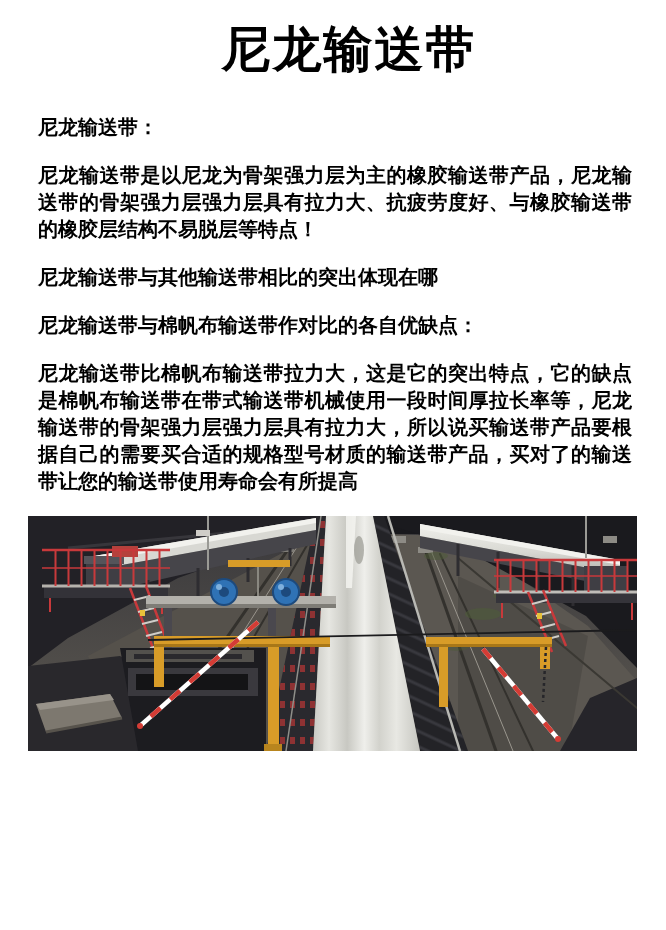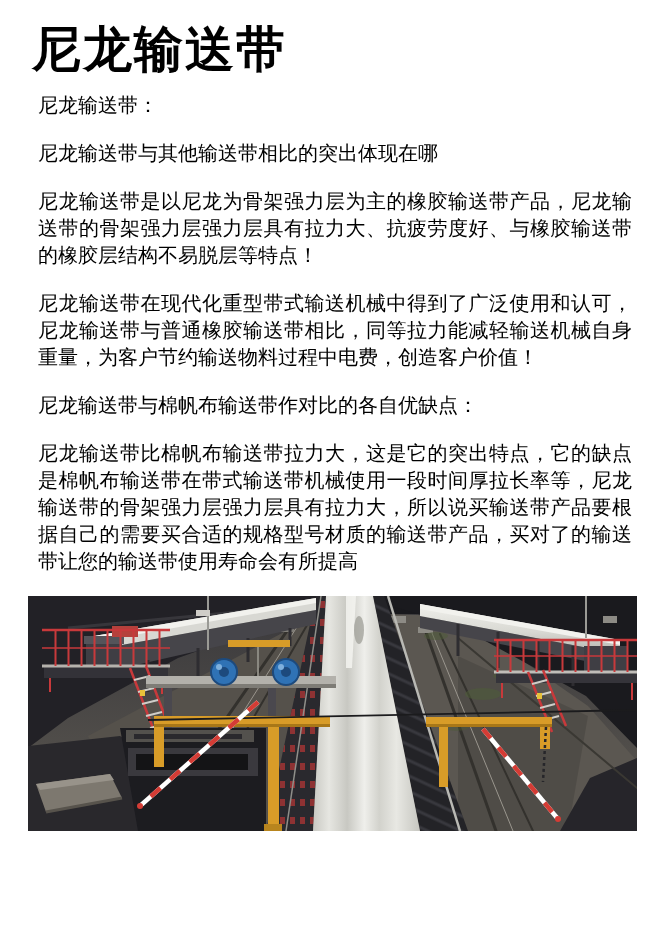--- a/index.html
+++ b/index.html
@@ -3,46 +3,46 @@
 <meta charset="utf-8">
 <style>
   html,body{margin:0;padding:0;background:#ffffff;}
   body{
     width:666px;height:930px;overflow:hidden;
     font-family:"Liberation Sans","DejaVu Sans",sans-serif;
     color:#000;
   }
   .page-title{
     font-size:49px;line-height:57px;font-weight:bold;
-    margin:21px 0 0 0;letter-spacing:2px;padding-left:32px;
+    text-align:center;margin:21px 0 0 0;letter-spacing:2px;padding-left:32px;
   }
   .content{
-    margin-top:14px;
+    margin-top:36px;
     padding:0 34px 0 38px;
     font-size:20px;line-height:27px;
     text-align:justify;
+    font-weight:bold;
   }
   .content p{margin:0 0 21px 0;}
   .photo-wrap{
     margin:8px 0 0 28px;
     width:609px;height:235px;
     line-height:0;
   }
   svg{display:block;}
 </style>
 </head>
 <body>
 
 <h1 class="page-title">尼龙输送带</h1>
 
 <div class="content">
   <p>尼龙输送带：</p>
+  <p>尼龙输送带是以尼龙为骨架强力层为主的橡胶输送带产品，尼龙输送带的骨架强力层强力层具有拉力大、抗疲劳度好、与橡胶输送带的橡胶层结构不易脱层等特点！</p>
   <p>尼龙输送带与其他输送带相比的突出体现在哪</p>
-  <p>尼龙输送带是以尼龙为骨架强力层为主的橡胶输送带产品，尼龙输送带的骨架强力层强力层具有拉力大、抗疲劳度好、与橡胶输送带的橡胶层结构不易脱层等特点！</p>
-  <p>尼龙输送带在现代化重型带式输送机械中得到了广泛使用和认可，尼龙输送带与普通橡胶输送带相比，同等拉力能减轻输送机械自身重量，为客户节约输送物料过程中电费，创造客户价值！</p>
   <p>尼龙输送带与棉帆布输送带作对比的各自优缺点：</p>
   <p>尼龙输送带比棉帆布输送带拉力大，这是它的突出特点，它的缺点是棉帆布输送带在带式输送带机械使用一段时间厚拉长率等，尼龙输送带的骨架强力层强力层具有拉力大，所以说买输送带产品要根据自己的需要买合适的规格型号材质的输送带产品，买对了的输送带让您的输送带使用寿命会有所提高</p>
 </div>
 
 <div class="photo-wrap">
 <svg viewBox="0 0 609 235" width="609" height="235" role="img" aria-label="煤场双线带式输送机现场照片：中间为浅色输送带，两侧输送机带红色护栏平台与楼梯，蓝色滚筒、黄色门架和红白警示杆">
   <defs>
     <linearGradient id="gBelt" x1="0" y1="0" x2="1" y2="0">
       <stop offset="0" stop-color="#c9c9c3"></stop>
       <stop offset="0.15" stop-color="#e6e6e1"></stop>

